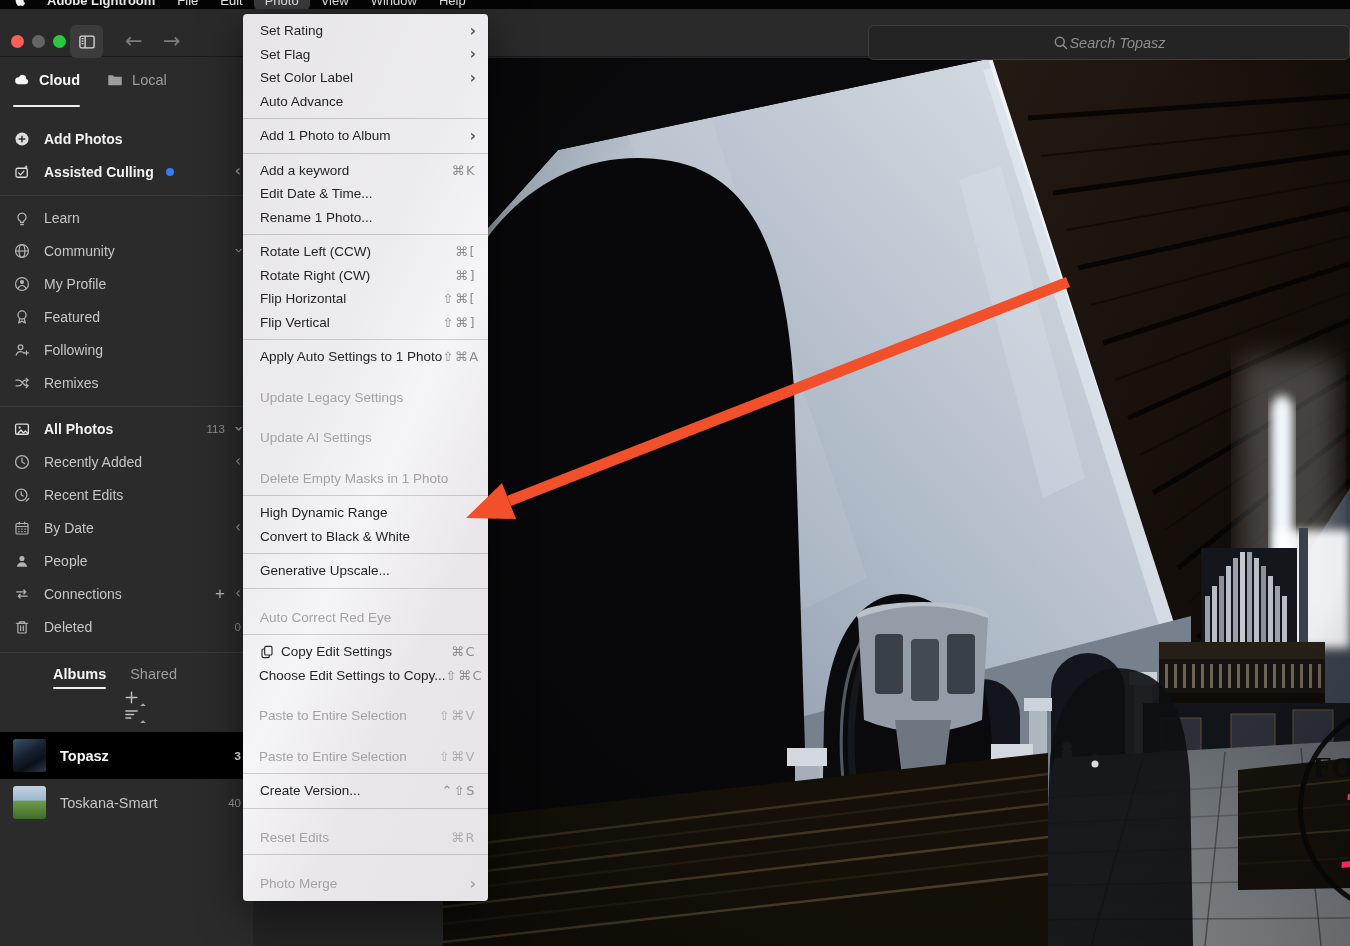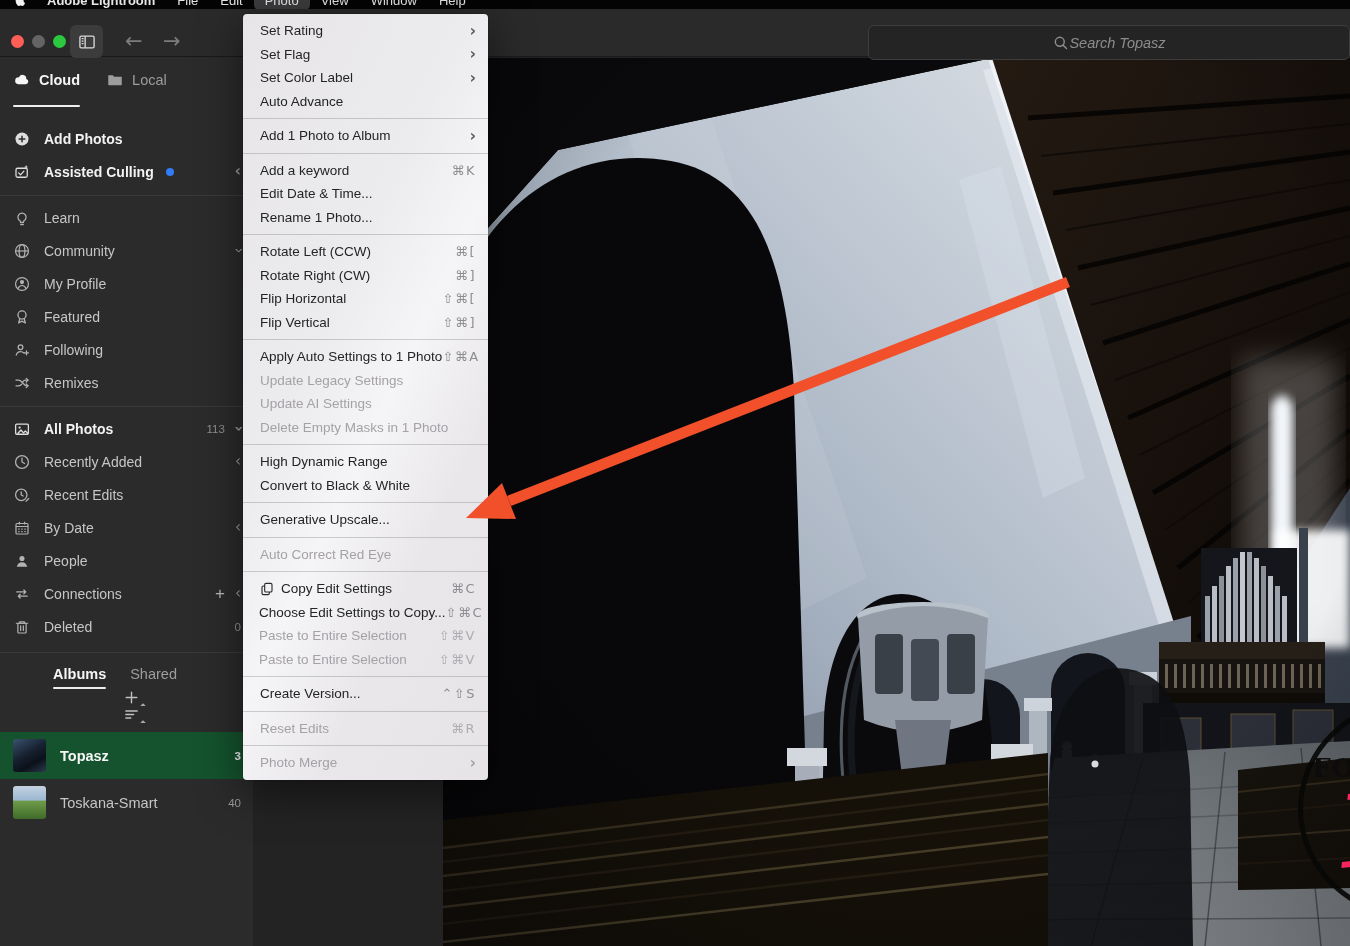--- a/index.html
+++ b/index.html
@@ -52,21 +52,21 @@
   .albums { border-top:1px solid #3a3a3a; margin-top:2px; }
   .alb-head { display:flex; align-items:center; padding:13px 12px 9px 13px;flex-direction:column; }
   .atab { font-size:14.5px; color:#9d9d9d; margin-right:24px; position:relative; padding-bottom:7px; }
   .atab.active { color:#f5f5f5; font-weight:bold; }
   .atab.active:after { content:""; position:absolute; left:0; right:0; bottom:0; height:2.5px; background:#eee; border-radius:2px; }
   .alb-head .grow { flex:1; }
   .hbtn { color:#c0c0c0; margin-left:14px; position:relative; display:flex; align-items:end; }
   .hbtn .icn { width:17px; height:17px; }
   .hbtn .tri { width:0; height:0; border-left:4px solid transparent; border-top:4px solid #a8a8a8; transform:rotate(-45deg); margin-left:1px; margin-bottom:-2px; }
   .arow { display:flex; align-items:center; height:47px; padding:0 12px 0 13px; font-size:14.5px; color:#c6c6c6; }
-  .arow.selected { background:#14532d; color:#f6f6f6; font-weight:bold; }
+  .arow.selected { background:#000000; color:#f6f6f6; font-weight:bold; }
   .thumb { width:33px; height:33px; border-radius:3px; margin-right:14px; flex:none; }
   .thumb.t0 { background:linear-gradient(150deg,#3a5270 0%,#16202e 45%,#0b111a 70%,#2c3a4e 100%); }
   .thumb.t1 { background:linear-gradient(180deg,#c3d2e0 0%,#9db8d2 42%,#6d9a48 47%,#3f6b2a 100%); }
   .arow .grow { flex:1; }
   .acount { font-size:11.5px; color:#9a9a9a; font-weight:normal; }
   .arow.selected .acount { color:#f0f0f0; font-weight:bold; }
 
   
   .content { position:absolute; left:253px; top:57px; width:1097px; height:889px; background:#232323; z-index:1; }
   .photo { position:absolute; left:190px; top:1px; width:907px; height:888px; }
@@ -77,21 +77,21 @@
   .wm-circle { position:absolute; inset:0; border:5px solid rgba(8,8,8,.93); border-radius:50%; }
   .wm-t1 { position:absolute; left:0; right:0; top:55px; text-align:center; font-family:"DejaVu Serif", serif; font-weight:bold; font-size:26px; letter-spacing:1px; color:#0c0c0c; }
   .wm-p { position:absolute; left:42px; top:72px; font-family:"DejaVu Serif", serif; font-style:italic; font-weight:bold; font-size:100px; color:#f5255e; transform:rotate(-6deg); }
 
   
   .dropdown { position:absolute; left:243px; top:14px; width:245px; z-index:50;
     background:linear-gradient(115deg,#e7e5e8 0%,#ecebed 38%,#f5f4f6 54%,#e9e7ea 72%,#e6e4e7 100%);
     border-radius:4px; padding:5px 0; box-shadow:0 12px 44px rgba(0,0,0,.5), 0 0 0 .5px rgba(0,0,0,.15); }
   .m-row { display:flex; align-items:center; height:23.5px; padding:0 12px 0 17px; font-size:13.5px; color:#242427; white-space:nowrap; }
   .m-row.indent { padding-left:16px; }
-  .m-row.disabled { color:#a4a2a6; }
+  .m-row.disabled { color:#a4a2a6;margin-top:17px; }
   .m-row .grow { flex:1; }
   .m-short { font-family:"DejaVu Sans", sans-serif; color:#8d8c91; font-size:13px; letter-spacing:1.5px; }
   .m-row.disabled .m-short { color:#aeacb1; }
   .m-sub { font-family:"DejaVu Sans", sans-serif; color:#59585d; font-size:15px; font-weight:bold; }
   .m-row.disabled .m-sub { color:#a4a2a6; }
   .m-sep { height:1px; background:rgba(60,60,67,.22); margin:5px 0; }
   .m-icn { width:16px; height:16px; margin:0 6px 0 -1px; color:#2b2b2e; }
 
   
   .arrow-svg { position:absolute; inset:0; width:1350px; height:946px; z-index:60; pointer-events:none; }

